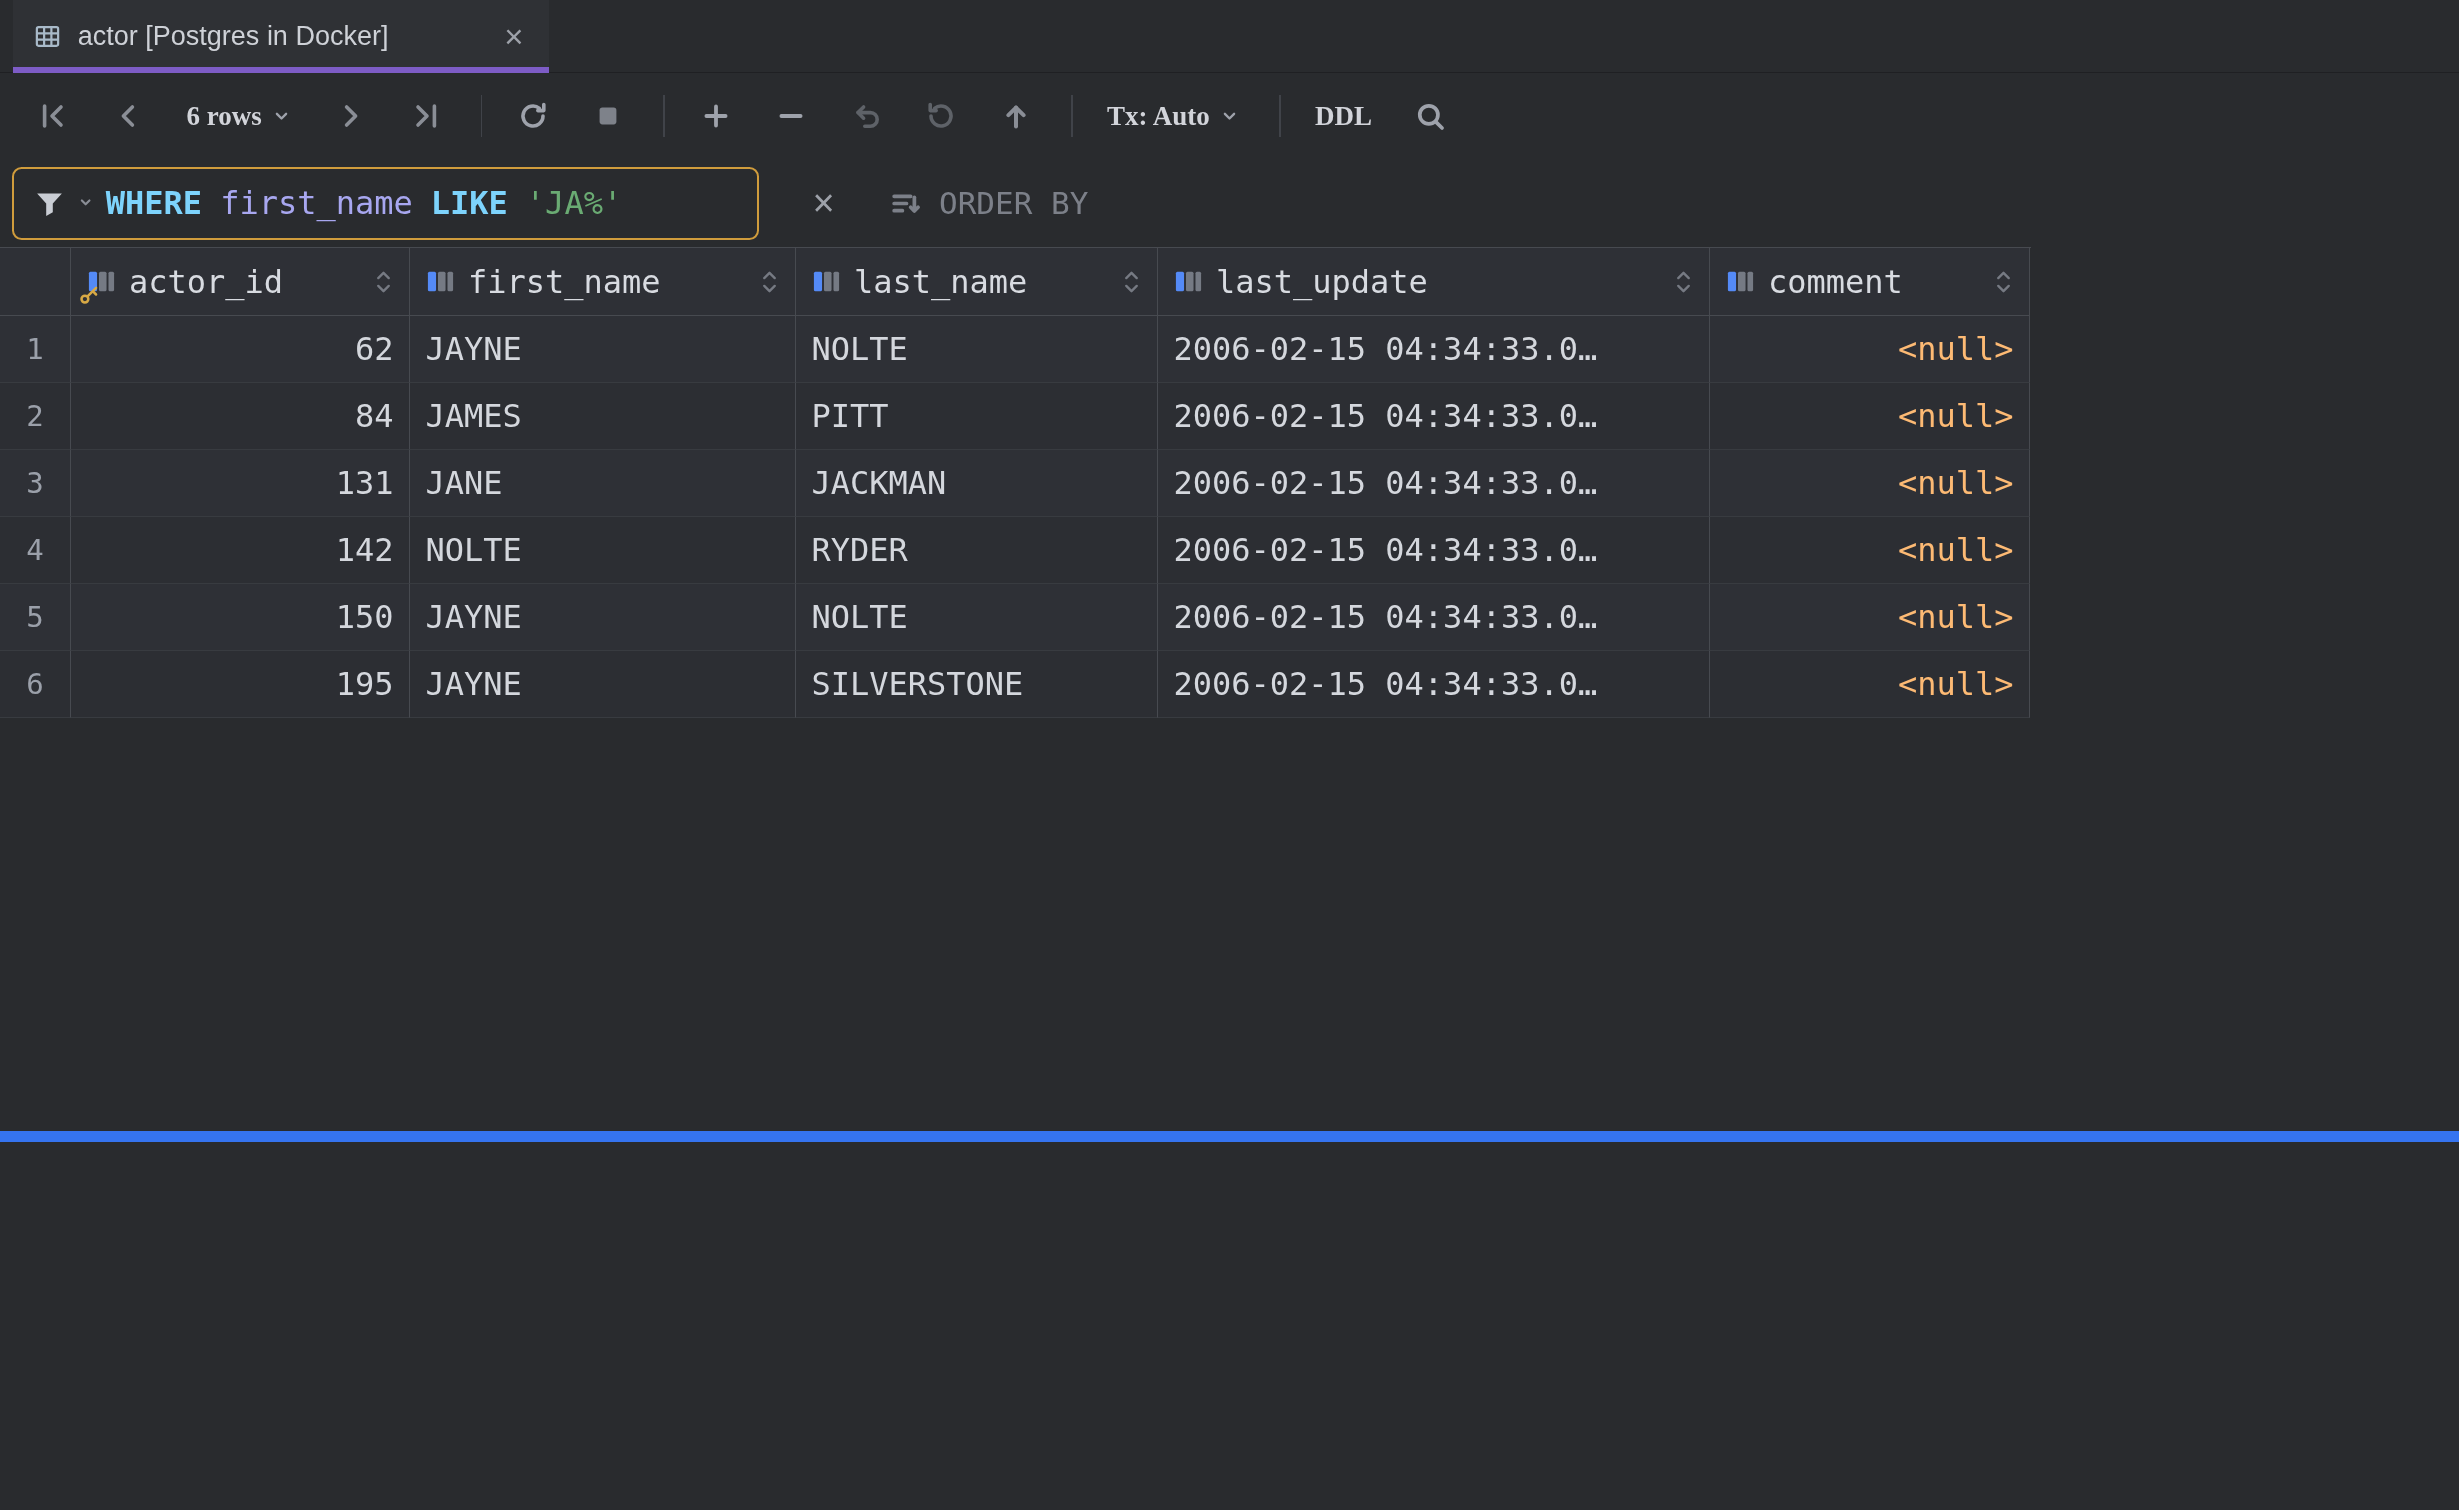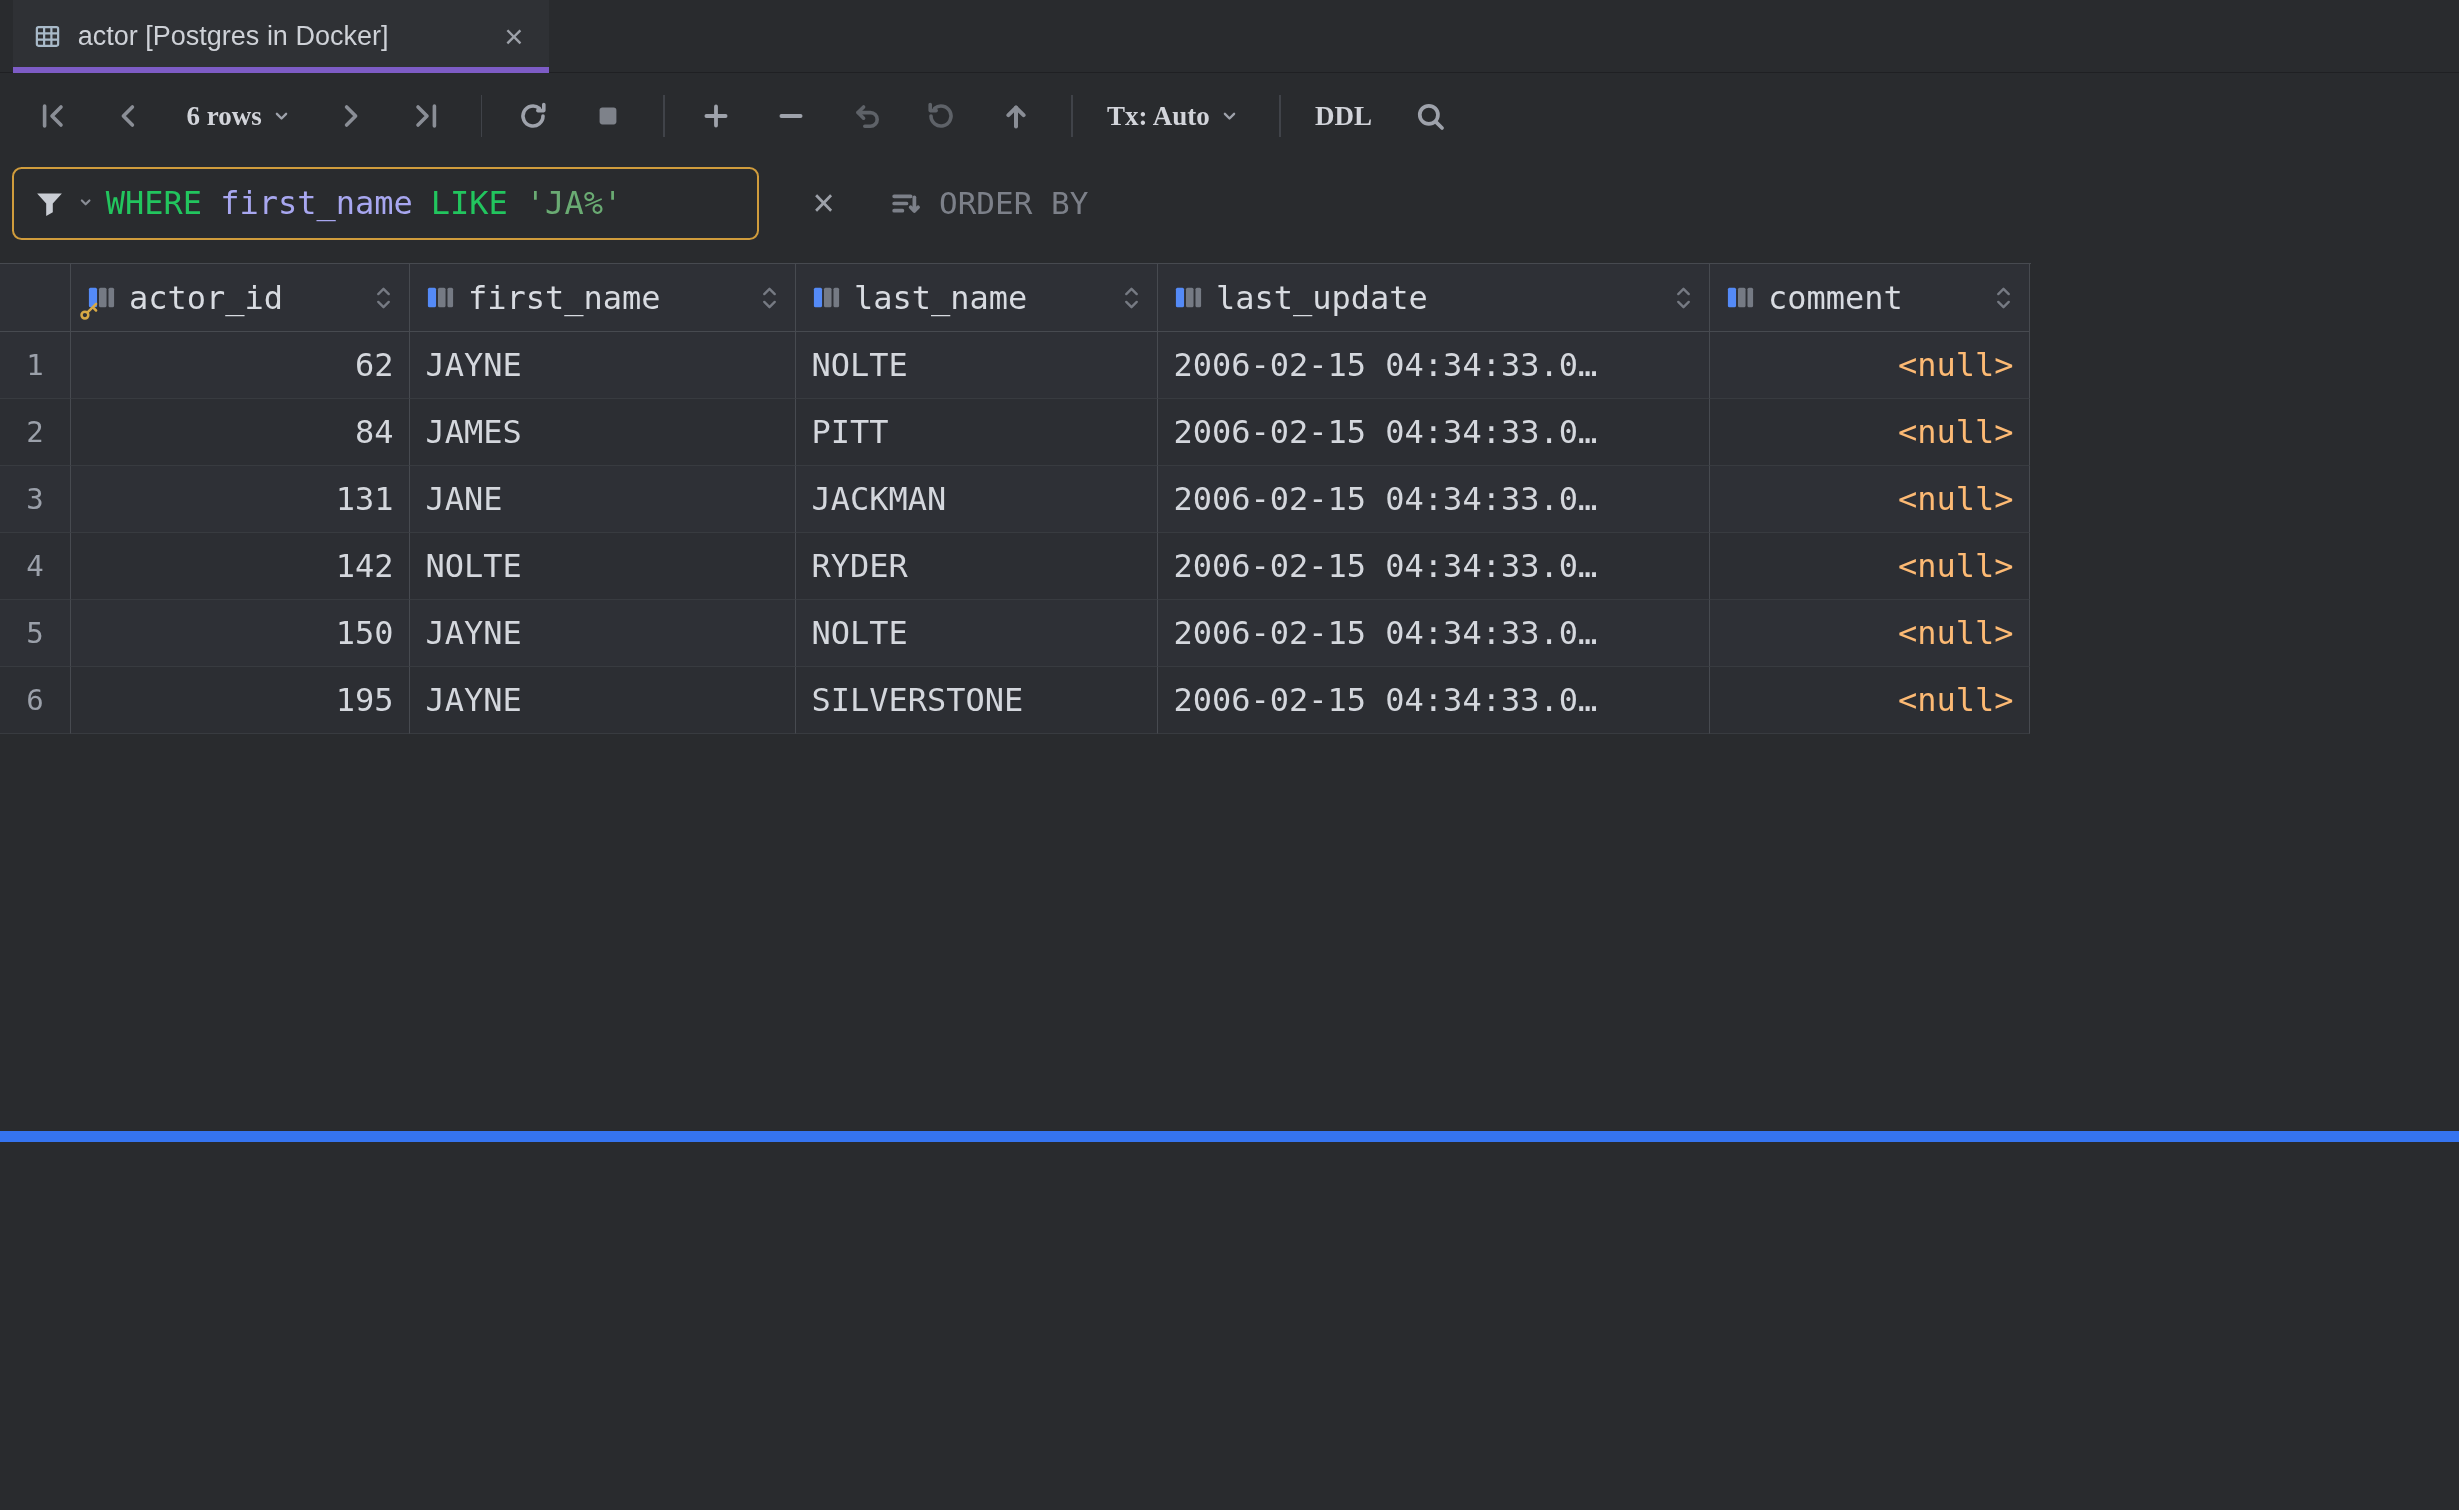--- a/index.html
+++ b/index.html
@@ -26,29 +26,29 @@
   .tbtn.text { padding: 0 11.5px; font-family: Liberation Serif, serif; font-size: 27px;
                font-weight: 600; color: #d2d4da; white-space: nowrap; }
   .tsep { width: 1.9px; height: 42px; background: #404349; margin: 0 23px 0 7.7px; flex: none; }
   .tbtn svg { flex: none; }
 
   
   .filter-row { height: 88px; display: flex; align-items: center; padding-left: 11.5px; }
   .filter-box { height: 73px; width: 747px; border: 2.9px solid #d09c3c; border-radius: 9.6px;
                 display: flex; align-items: center; padding: 0 19px; gap: 11.5px; cursor: text; }
   .sql { display: flex; gap: 18px; font-family: "DejaVu Sans Mono", monospace; font-size: 32px; white-space: nowrap; }
-  .sql .kw  { color: #22c55e; }
+  .sql .kw  { color: #7dd3fc; font-weight: bold; }
   .sql .col { color: #a8a7f0; }
   .sql .str { color: #6aab73; }
   .filter-clear { margin-left: 54px; color: #9da1a9; font-size: 38px; line-height: 1; cursor: pointer; }
   .orderby { margin-left: 54px; display: flex; align-items: center; gap: 17.3px;
              font-family: "DejaVu Sans Mono", monospace; font-size: 31px; color: #7c8089; cursor: pointer; }
 
   
-  .grid { width: 2031px; margin-top: 16px; font-family: "DejaVu Sans Mono", monospace; }
+  .grid { width: 2031px; margin-top: 0; font-family: "DejaVu Sans Mono", monospace; }
   .grow { display: grid; grid-template-columns: 71px 339px 386px 362px 552px 320px; height: 67px; }
   .grow.header { height: 69px; border-top: 1px solid #474a50; }
   .cell { display: flex; align-items: center; padding: 0 15.4px; font-size: 32px; color: #d4d7dd;
           border-right: 1.9px solid #474a50; border-bottom: 1px solid #383b40; overflow: hidden; white-space: nowrap; }
   .grow.header .cell { color: #d8dbe1; border-bottom: 1.9px solid #474a50; gap: 11.5px; }
   .grow.odd  .cell { background: #2e3036; }
   .grow.even .cell { background: #2c2e33; }
   .grow.header .cell { background: #2e3036; }
   .cell.gutter { justify-content: center; padding: 0 5.8px; color: #9ba0aa; font-size: 29px; }
   .cell.num  { justify-content: flex-end; }

